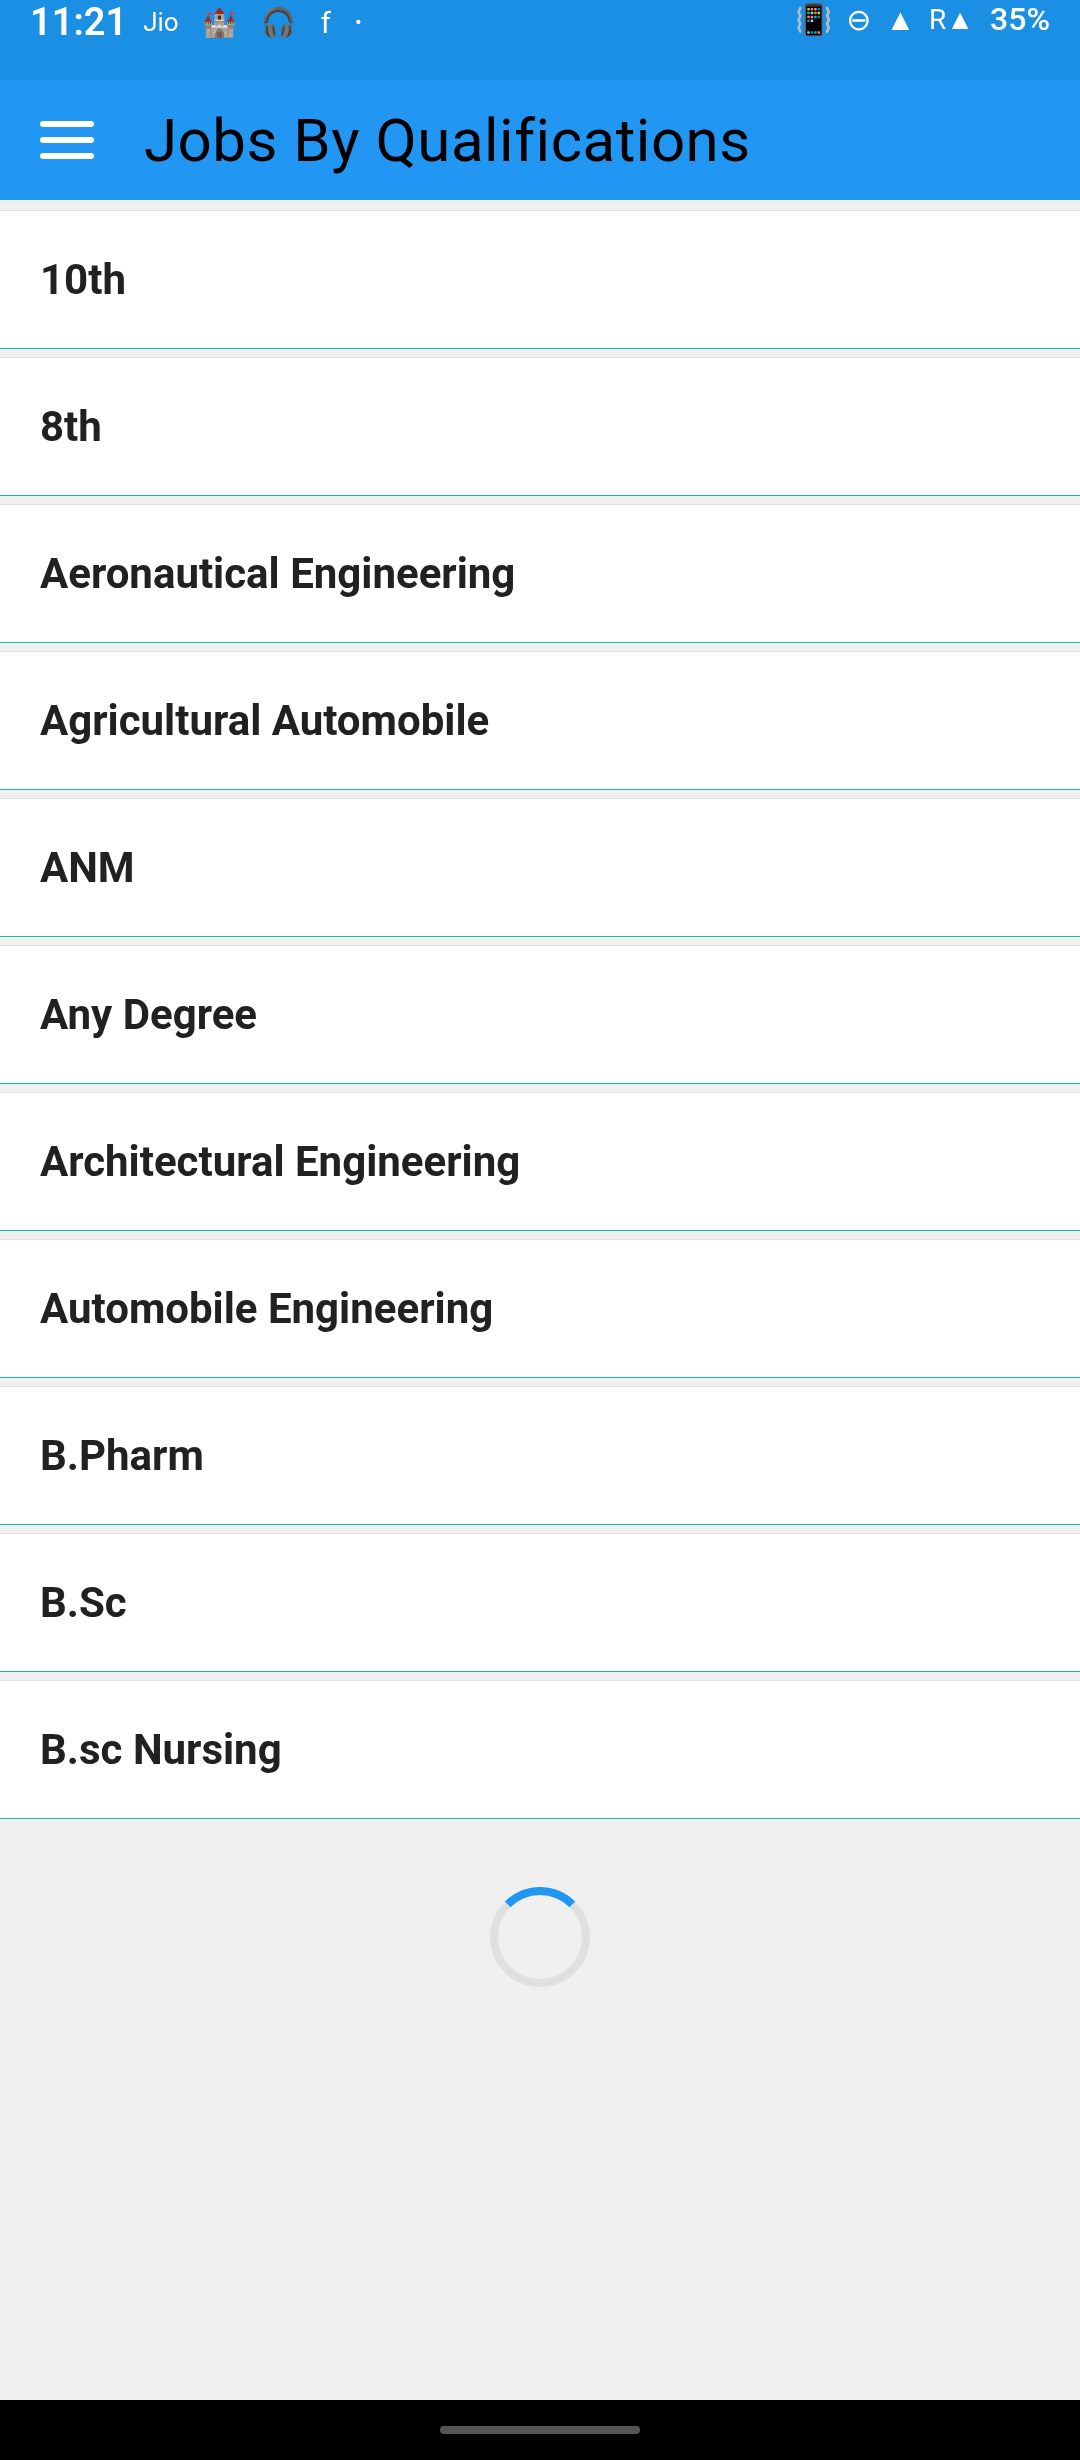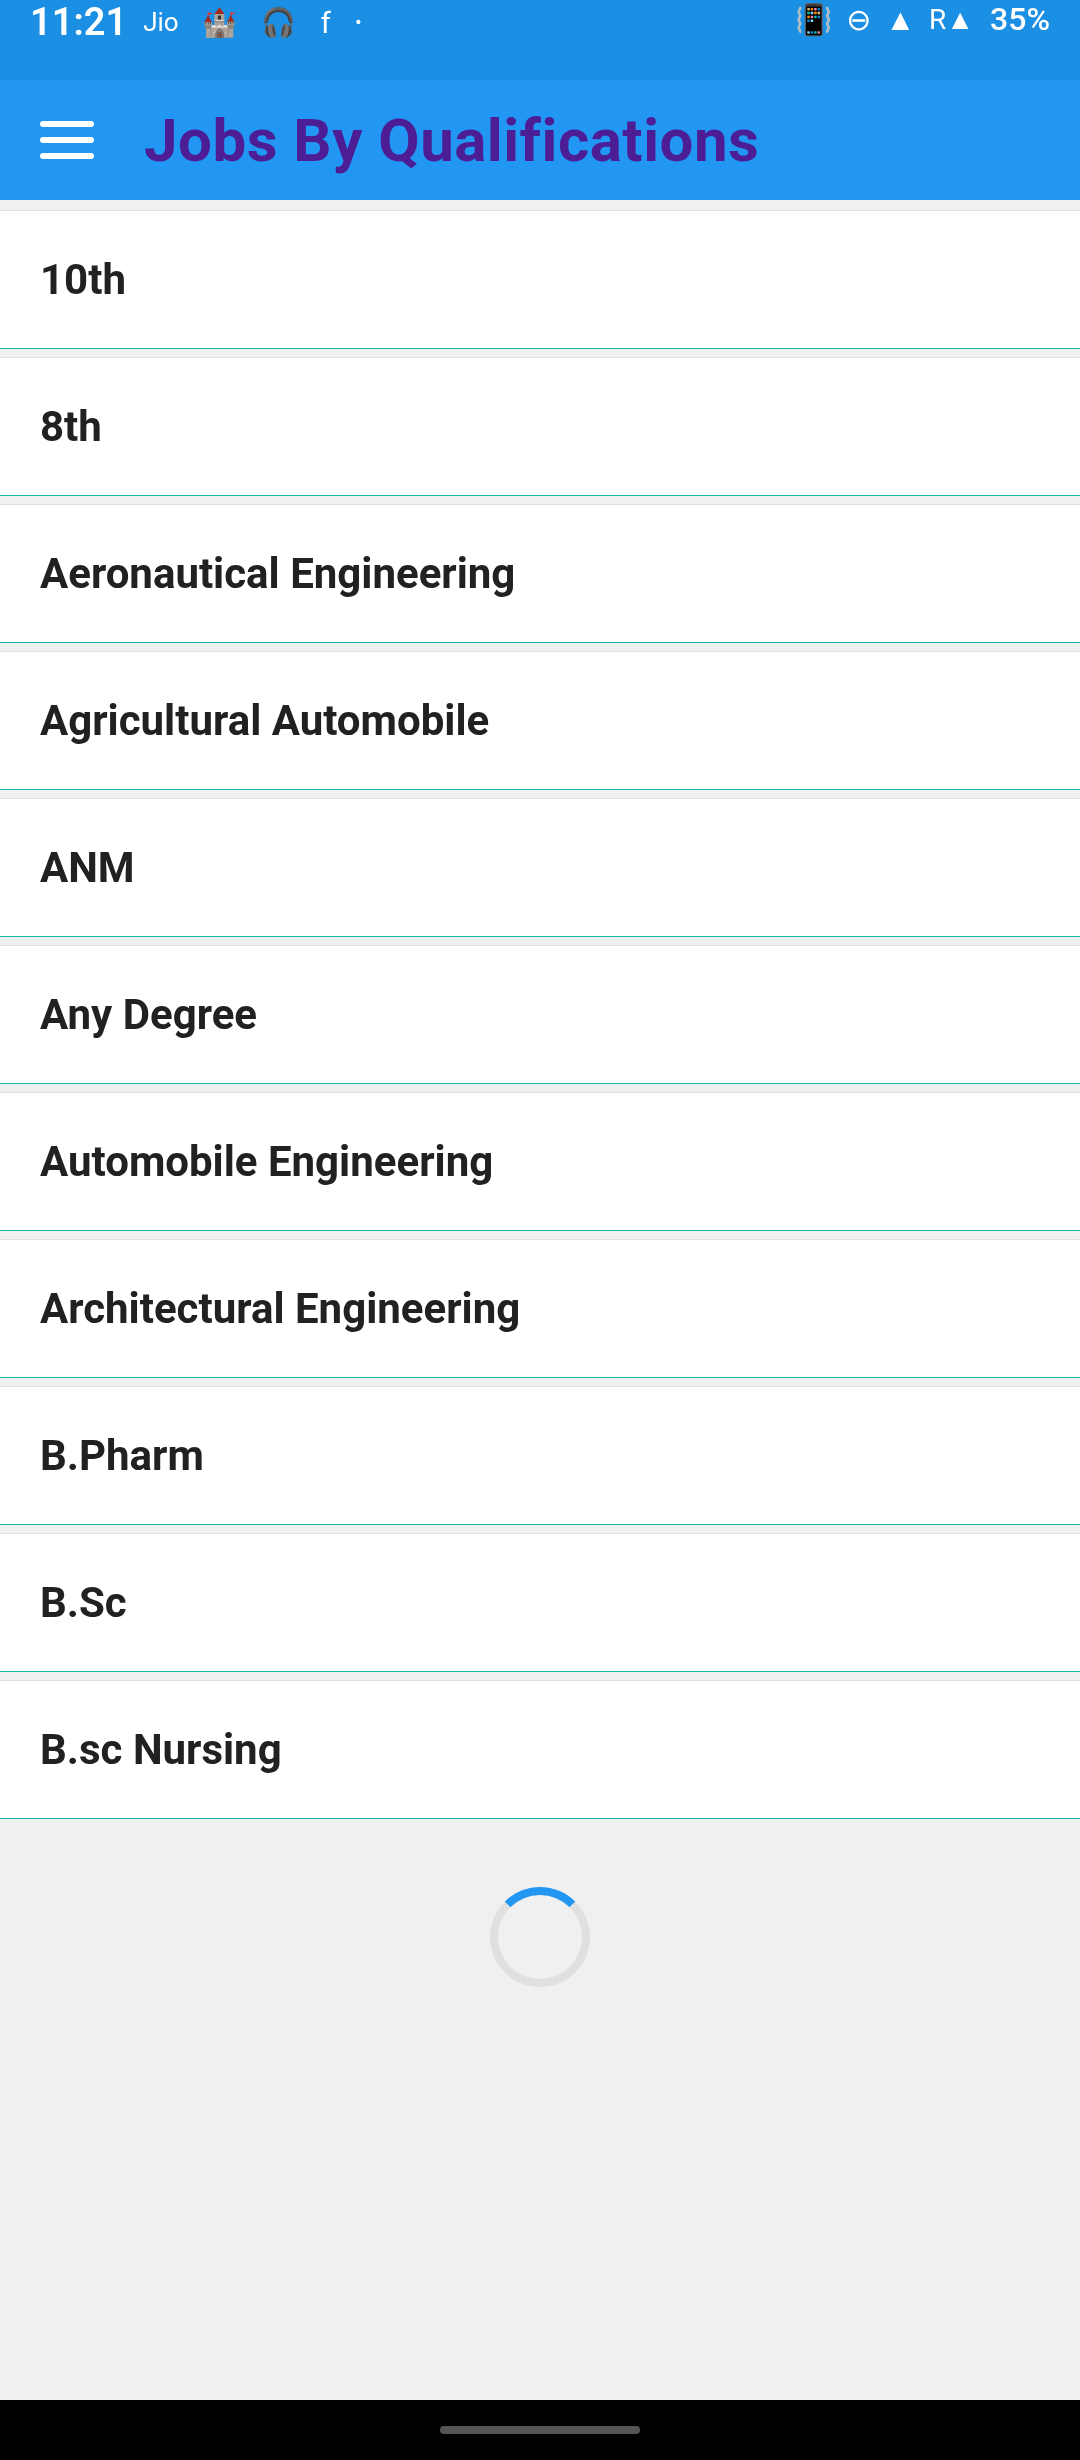--- a/index.html
+++ b/index.html
@@ -89,23 +89,23 @@
     }
 
     .menu-line {
       width: 54px;
       height: 6px;
       background-color: white;
       border-radius: 3px;
     }
 
     .app-bar-title {
-      color: #4c1d95;
+      color: #000000;
       font-size: 60px;
-      font-weight: 700;
+      font-weight: 400;
       letter-spacing: 0.5px;
     }
 
     
     .list-container {
       width: 100%;
       background-color: #f0f0f0;
       padding: 10px 0 20px 0;
     }
 
@@ -201,22 +201,22 @@
   <span class="app-bar-title">Jobs By Qualifications</span>
 </div>
 
 <div class="list-container" id="qualifications-list">
 <div class="list-item"><span class="list-item-text">10th</span></div>
     <div class="list-item"><span class="list-item-text">8th</span></div>
     <div class="list-item"><span class="list-item-text">Aeronautical Engineering</span></div>
     <div class="list-item"><span class="list-item-text">Agricultural Automobile</span></div>
     <div class="list-item"><span class="list-item-text">ANM</span></div>
     <div class="list-item"><span class="list-item-text">Any Degree</span></div>
+    <div class="list-item"><span class="list-item-text">Architectural Engineering</span></div>
     <div class="list-item"><span class="list-item-text">Automobile Engineering</span></div>
-    <div class="list-item"><span class="list-item-text">Architectural Engineering</span></div>
     <div class="list-item"><span class="list-item-text">B.Pharm</span></div>
     <div class="list-item"><span class="list-item-text">B.Sc</span></div>
     <div class="list-item"><span class="list-item-text">B.sc Nursing</span></div>
     <div class="loading-container">
       <div class="spinner"></div>
     </div>
   </div>
 
 <div class="bottom-nav">
   <div class="home-indicator"></div>

